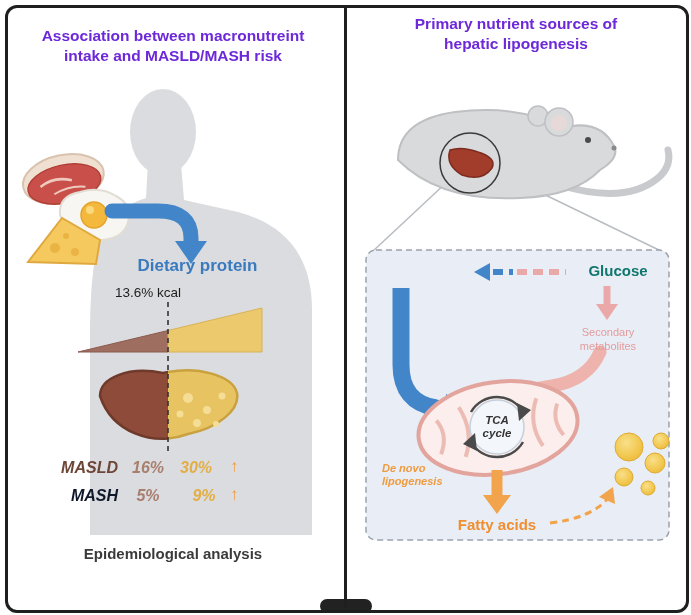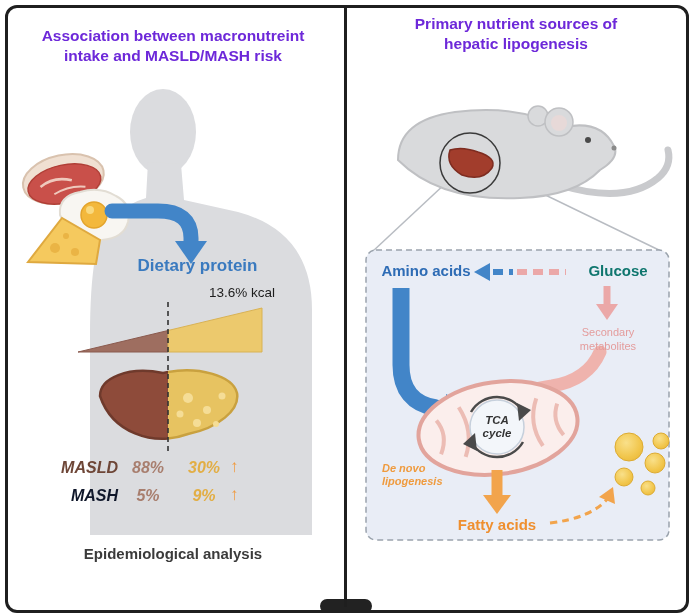--- a/index.html
+++ b/index.html
@@ -6,21 +6,21 @@
   #figure{position:relative;width:691px;height:615px;background:#ffffff;
           font-family:"Liberation Sans", sans-serif;overflow:hidden;}
   #art{position:absolute;left:0;top:0;z-index:1;}
   .frame{position:absolute;left:5px;top:5px;width:678px;height:602px;
          border:3px solid #1f1f1f;border-radius:12px;z-index:3;pointer-events:none;}
   .divider{position:absolute;left:344px;top:6px;width:3px;height:601px;background:#1f1f1f;z-index:3;}
   .t{position:absolute;z-index:2;font-family:"Liberation Sans", sans-serif;}
   .title{font-weight:700;font-size:15.5px;color:#6d28d9;text-align:center;line-height:1.3;}
   .line{display:block;}
   .dietary{font-weight:700;font-size:17px;color:#3a7abf;text-align:center;}
-  .kcal{font-size:13.5px;color:#1d1d1d;text-align:right;}
+  .kcal{font-size:13.5px;color:#1d1d1d;text-align:left;}
   .rowtxt{font-style:italic;font-weight:700;font-size:16px;text-align:center;}
   .rname{text-align:right;}
   .masld{color:#6e4637;}
   .mash{color:#0f172a;}
   .low{color:#a87e6e;}
   .high{color:#e2ae45;}
   .uparrow{color:#f09a3e;font-style:normal;font-weight:700;font-size:17px;}
   .caption{font-weight:700;font-size:15px;color:#3b3b3b;text-align:center;}
   .amino{font-weight:700;font-size:15px;color:#2e6cb5;text-align:center;}
   .glucose{font-weight:700;font-size:15px;color:#0f766e;text-align:center;}
@@ -189,40 +189,39 @@
     <span class="line">Association between macronutreint</span>
     <span class="line">intake and MASLD/MASH risk</span>
   </div>
 
   <div class="t dietary" style="left:105px;top:256px;width:185px;">Dietary protein</div>
 
   <div class="t kcal" style="left:115px;top:285px;width:160px;">13.6% kcal</div>
 
   <div>
     <span class="t rowtxt rname masld" style="left:36px;top:459px;width:82px;">MASLD</span>
-    <span class="t rowtxt low" style="left:124px;top:459px;width:48px;">88%</span>
-    <span class="t rowtxt high" style="left:180px;top:459px;width:48px;">30%</span>
+    <span class="t rowtxt low" style="left:124px;top:459px;width:48px;">16%</span>
+    <span class="t rowtxt high" style="left:172px;top:459px;width:48px;">30%</span>
     <span class="t uparrow" style="left:230px;top:457px;width:20px;">↑</span>
   </div>
 
   <div>
     <span class="t rowtxt rname mash" style="left:36px;top:487px;width:82px;">MASH</span>
     <span class="t rowtxt low" style="left:124px;top:487px;width:48px;">5%</span>
     <span class="t rowtxt high" style="left:180px;top:487px;width:48px;">9%</span>
     <span class="t uparrow" style="left:230px;top:485px;width:20px;">↑</span>
   </div>
 
   <div class="t caption" style="left:14px;top:545px;width:318px;">Epidemiological analysis</div>
 
   <div class="t title" style="left:352px;top:14px;width:328px;">
     <span class="line">Primary nutrient sources of</span>
     <span class="line">hepatic lipogenesis</span>
   </div>
 
-  <div class="t amino" style="left:372px;top:262px;width:108px;">Amino acids</div>
 
   <div class="t glucose" style="left:572px;top:262px;width:92px;">Glucose</div>
 
   <div class="t secondary" style="left:548px;top:326px;width:120px;">
     <span class="line">Secondary</span>
     <span class="line">metabolites</span>
   </div>
 
   <div class="t tca" style="left:468px;top:414px;width:58px;">
     <span class="line">TCA</span>

